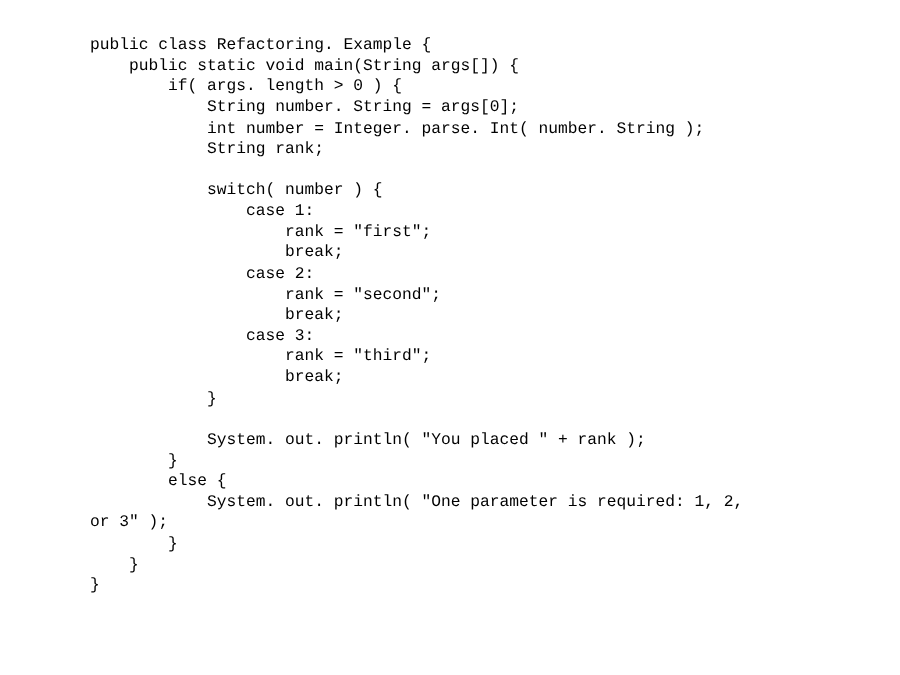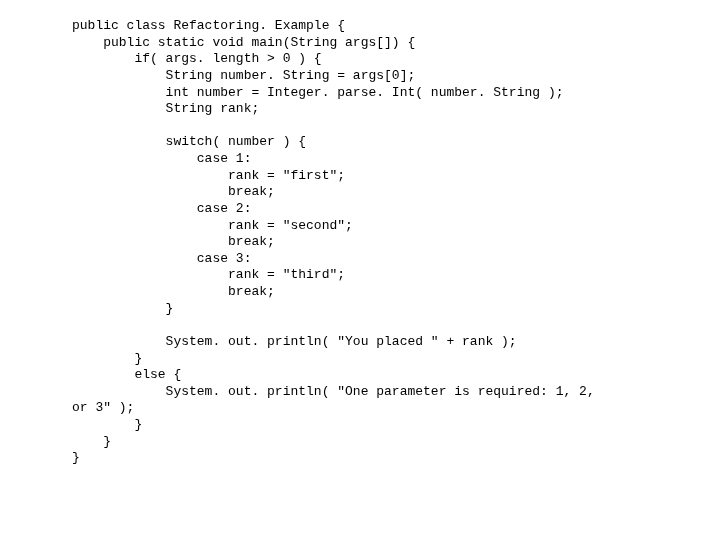--- a/index.html
+++ b/index.html
@@ -9,20 +9,21 @@
     height: 540px;
     background: #ffffff;
     font-family: "Courier New", Courier, monospace;
     font-size: 13px;
     line-height: 1.28;
     color: #000000;
   }
   .page {
     padding: 18px 0 0 72px;
     white-space: pre;
+    margin-top: 10px;
   }
 </style>
 </head>
 <body>
 
 <div class="page"><span>public class Refactoring. Example {</span>
 <span>    public static void main(String args[]) {</span>
 <span>        if( args. length &gt; 0 ) {</span>
 <span>            String number. String = args[0];</span>
 <span>            int number = Integer. parse. Int( number. String );</span>

